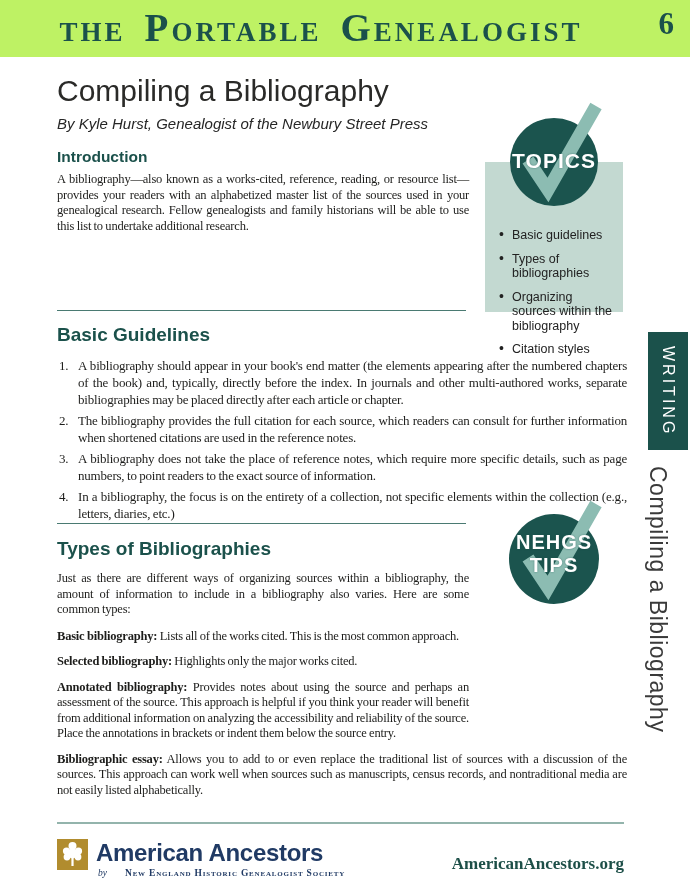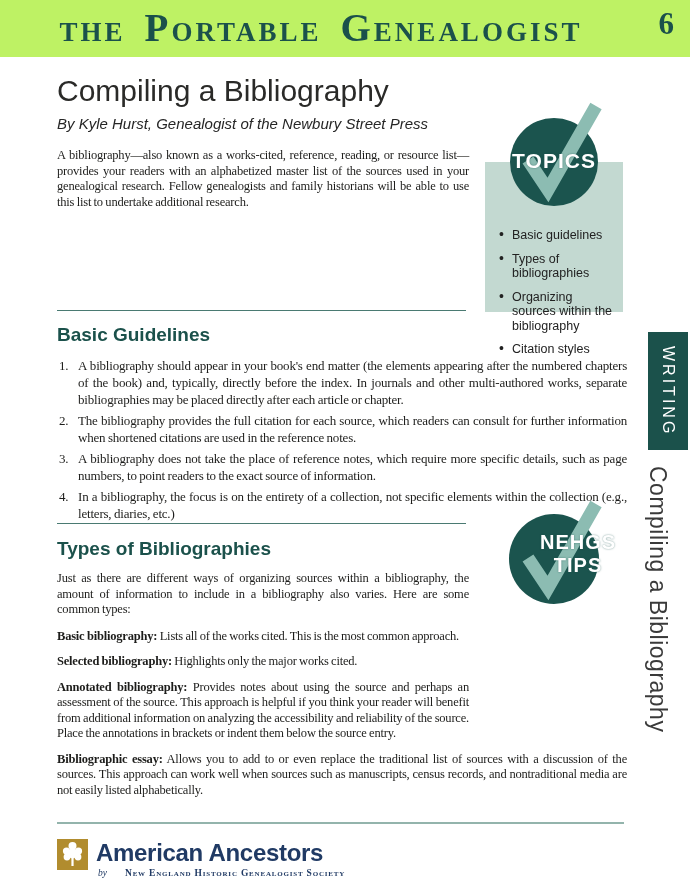--- a/index.html
+++ b/index.html
@@ -41,21 +41,21 @@
   .box-topics{top:162px;height:150px;}
   .box-tips{top:553px;height:147px;}
   .badge{position:absolute;border-radius:50%;background:#1b544e;}
   .badge-topics{left:510px;top:118px;width:88px;height:88px;}
   .badge-tips{left:509px;top:514px;width:90px;height:90px;}
   .badge-label{
     position:absolute;color:#ffffff;font-weight:bold;text-align:center;letter-spacing:1px;
     text-shadow:0 0 2px rgba(27,84,78,.6);
   }
   .lbl-topics{left:505px;top:149px;width:98px;font-size:21px;}
-  .lbl-tips{left:528px;top:531px;width:100px;font-size:20px;line-height:23px;}
+  .lbl-tips{left:504px;top:531px;width:100px;font-size:20px;line-height:23px;}
   .check-svg{position:absolute;overflow:visible;}
   .chk-topics{left:506px;top:98px;width:106px;height:112px;}
   .chk-tips{left:506px;top:496px;width:106px;height:112px;}
   .side-list{list-style:none;margin:0;padding:66px 10px 0 14px;}
   .side-list li{
     position:relative;font-size:12.5px;line-height:14.5px;color:#222;margin-bottom:9px;padding-left:13px;
   }
   .side-list li::before{content:"•";position:absolute;left:0;top:-1px;font-size:14px;color:#222;}
   .tips-text{
     margin:62px 11px 0 12px;font-size:12.5px;line-height:14.4px;text-align:justify;color:#222;
@@ -118,20 +118,21 @@
       <span class="t-word"><span class="t-lg">P</span><span class="t-sm">ORTABLE</span></span>
       <span class="t-word"><span class="t-lg">G</span><span class="t-sm">ENEALOGIST</span></span>
     </div>
   </div>
   <div class="page-num">6</div>
 
   <div class="doc-title">Compiling a Bibliography</div>
   <div class="byline">By Kyle Hurst, Genealogist of the Newbury Street Press</div>
 
   <div class="sec-intro">
+    <div class="h-small">Introduction</div>
     <p class="serif-p">A bibliography—also known as a works-cited, reference, reading, or resource list—provides your readers with an alphabetized master list of the sources used in your genealogical research. Fellow genealogists and family historians will be able to use this list to undertake additional research.</p>
   </div>
 
   <div class="side-box box-topics">
     <ul class="side-list">
       <li>Basic guidelines</li>
       <li>Types of bibliographies</li>
       <li>Organizing sources within the bibliography</li>
       <li>Citation styles</li>
     </ul>
@@ -190,14 +191,15 @@
         <circle cx="21" cy="18" r="3.4"></circle>
         <circle cx="15.5" cy="14.5" r="5"></circle>
         <rect x="14.4" y="18" width="2.2" height="9"></rect>
       </g>
     </svg>
   </div>
   <div class="brand-name">American Ancestors</div>
   <div class="brand-sub">
     <span class="by">by</span><span class="soc">New England Historic Genealogist Society</span>
   </div>
+  <a class="site-url">AmericanAncestors.org</a>
 
 </div>
 
 </body></html>

